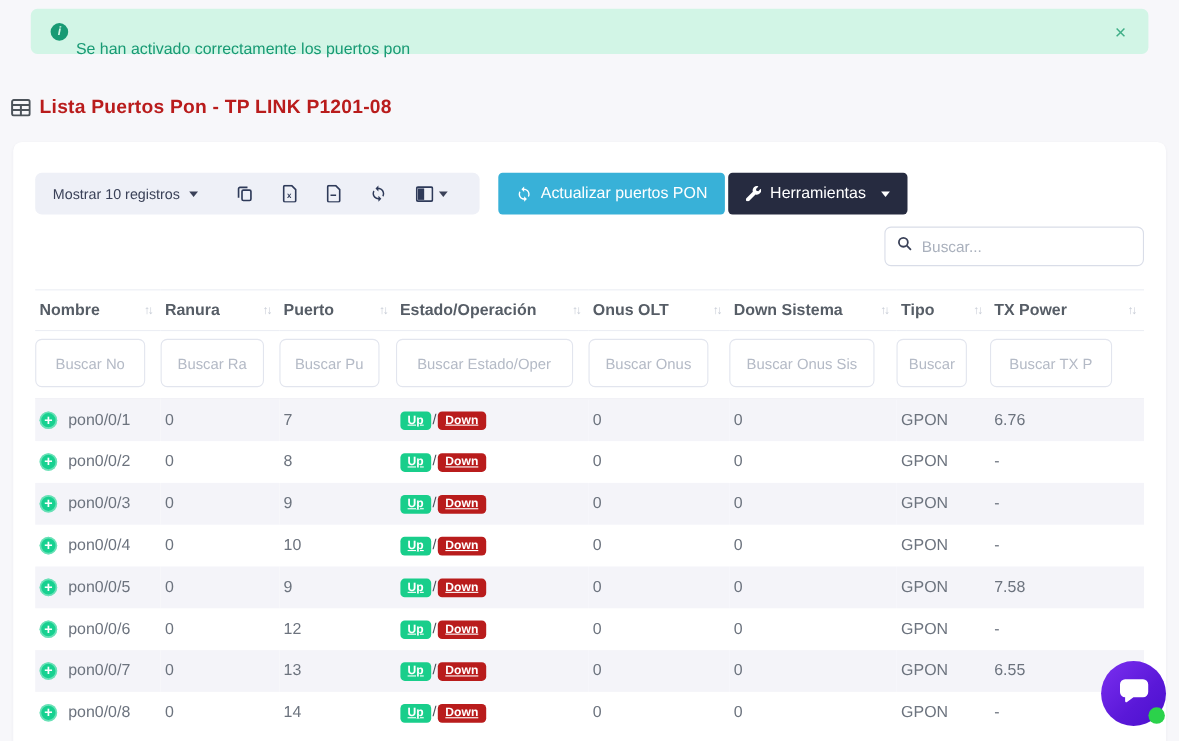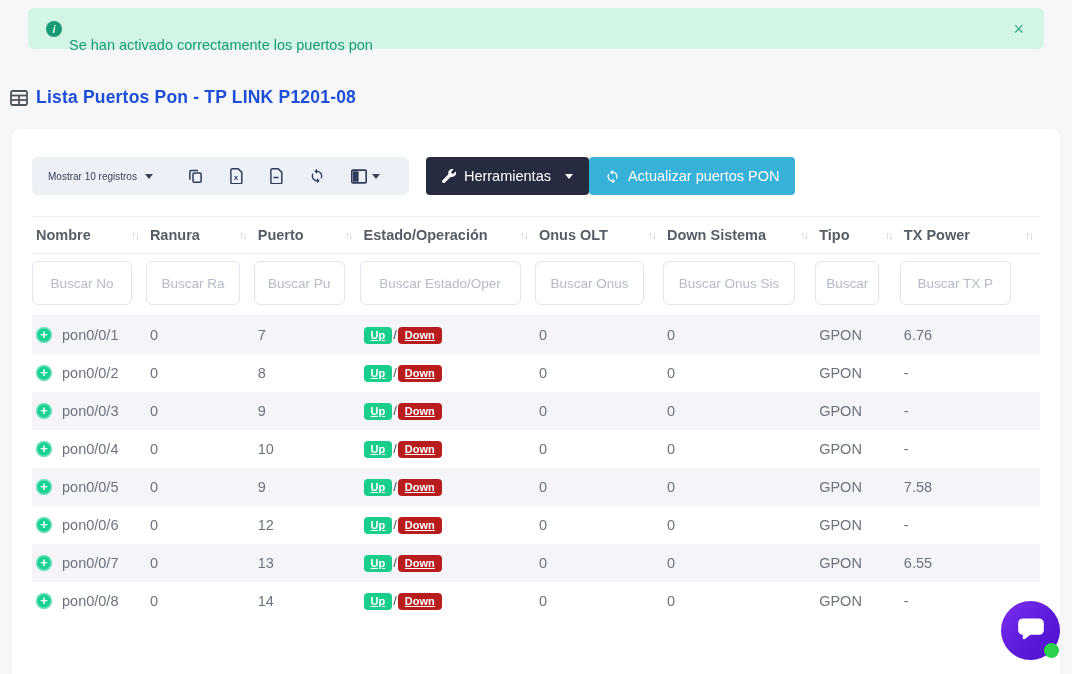--- a/index.html
+++ b/index.html
@@ -29,41 +29,41 @@
     margin-right:7px; flex:0 0 auto;
   }
   .alert-msg { flex:1;margin-top:32px; }
   .alert-close { color:#3fae87; font-size:18px; cursor:pointer; line-height:1; padding:0 2px; }
   
   .page-title-row {
     display:flex; align-items:center; gap:8px;
     margin:38px 0 0 10px;
   }
   .title-icon svg { display:block; }
-  .page-title { font-size:17.5px; font-weight:bold; color:#1d4ed8; letter-spacing:.2px; }
+  .page-title { font-size:17.5px; font-weight:bold; color:#b91c1c; letter-spacing:.2px; }
   
   .card {
     margin:21px 12px 0 12px;
     background:#ffffff;
     border-radius:8px;
     box-shadow:0 1px 3px rgba(40,40,70,.05);
     padding:28px 20px 20px 20px;
     height:560px;
     overflow:hidden;
   }
   .toolbar-row { display:flex; align-items:center; }
   .dt-tools {
     display:inline-flex; align-items:center;
     background:#eef0f7; border-radius:6px;
     height:38px; padding:0 16px; gap:0;
     margin-right:17px;
   }
   .length-select {
     display:inline-flex; align-items:center; gap:8px;
-    color:#3a4158; font-size:10px; cursor:pointer;
+    color:#3a4158; font-size:13px; cursor:pointer;
     padding-right:22px;
   }
   .caret {
     width:0; height:0; display:inline-block;
     border-left:4px solid transparent; border-right:4px solid transparent;
     border-top:5px solid #3a4158;
   }
   .caret.white { border-top-color:#ffffff; margin-left:6px; }
   .tool-icon-btn {
     background:none; border:none; cursor:pointer;
@@ -225,40 +225,51 @@
           <span>
             <svg width="16" height="15" viewBox="0 0 20 18">
               <rect x="1" y="1" width="18" height="16" rx="1.5" fill="none" stroke="#2e3a59" stroke-width="2"></rect>
               <rect x="2.5" y="2.5" width="7" height="13" fill="#2e3a59"></rect>
             </svg>
           </span>
           <span class="caret"></span>
         </button>
       </div>
 
+      <button class="btn btn-update">
+        <span>
+          <svg width="15" height="15" viewBox="0 0 24 24" fill="#ffffff">
+            <path d="M12 4V1L8 5l4 4V6c3.31 0 6 2.69 6 6 0 1.01-.25 1.97-.7 2.8l1.46 1.46A7.93 7.93 0 0 0 20 12c0-4.42-3.58-8-8-8zm0 14c-3.31 0-6-2.69-6-6 0-1.01.25-1.97.7-2.8L5.24 7.74A7.93 7.93 0 0 0 4 12c0 4.42 3.58 8 8 8v3l4-4-4-4v3z"></path>
+          </svg>
+        </span>
+        <span>Actualizar puertos PON</span>
+      </button>
+
       <button class="btn btn-tools">
         <span>
           <svg width="14" height="14" viewBox="0 0 512 512" fill="#ffffff">
             <path d="M507.7 109.3c-2.2-9-13.4-12.1-19.9-5.6l-72 72-65.3-10.9-10.9-65.3 72-72c6.6-6.6 3.4-17.8-5.7-20-47.4-11.7-99.6 1.1-136.8 38.2-39.8 39.8-51.4 97-35.4 147.2L18.7 407.6c-25 25-25 65.5 0 90.5s65.5 25 90.5 0l214.7-214.7c50.2 16 107.4 4.4 147.2-35.4 37.2-37.2 49.9-89.4 38.2-136.8z"></path>
           </svg>
         </span>
         <span>Herramientas</span>
         <span class="caret white"></span>
       </button>
-
-      <button class="btn btn-update">
+    </div>
+
+    <div class="search-row">
+      <div class="search-box">
         <span>
-          <svg width="15" height="15" viewBox="0 0 24 24" fill="#ffffff">
-            <path d="M12 4V1L8 5l4 4V6c3.31 0 6 2.69 6 6 0 1.01-.25 1.97-.7 2.8l1.46 1.46A7.93 7.93 0 0 0 20 12c0-4.42-3.58-8-8-8zm0 14c-3.31 0-6-2.69-6-6 0-1.01.25-1.97.7-2.8L5.24 7.74A7.93 7.93 0 0 0 4 12c0 4.42 3.58 8 8 8v3l4-4-4-4v3z"></path>
+          <svg width="15" height="15" viewBox="0 0 24 24" fill="none" stroke="#3a4158" stroke-width="2.6">
+            <circle cx="10" cy="10" r="6.5"></circle>
+            <line x1="15" y1="15" x2="21" y2="21"></line>
           </svg>
         </span>
-        <span>Actualizar puertos PON</span>
-      </button>
+        <input type="text" placeholder="Buscar..." style="">
+      </div>
     </div>
-
 
     <table>
       <thead>
         <tr id="header-row">
             <th><span class="sort-icons">↑↓</span><span>Nombre</span></th>
             <th><span class="sort-icons">↑↓</span><span>Ranura</span></th>
             <th><span class="sort-icons">↑↓</span><span>Puerto</span></th>
             <th><span class="sort-icons">↑↓</span><span>Estado/Operación</span></th>
             <th><span class="sort-icons">↑↓</span><span>Onus OLT</span></th>
             <th><span class="sort-icons">↑↓</span><span>Down Sistema</span></th>

